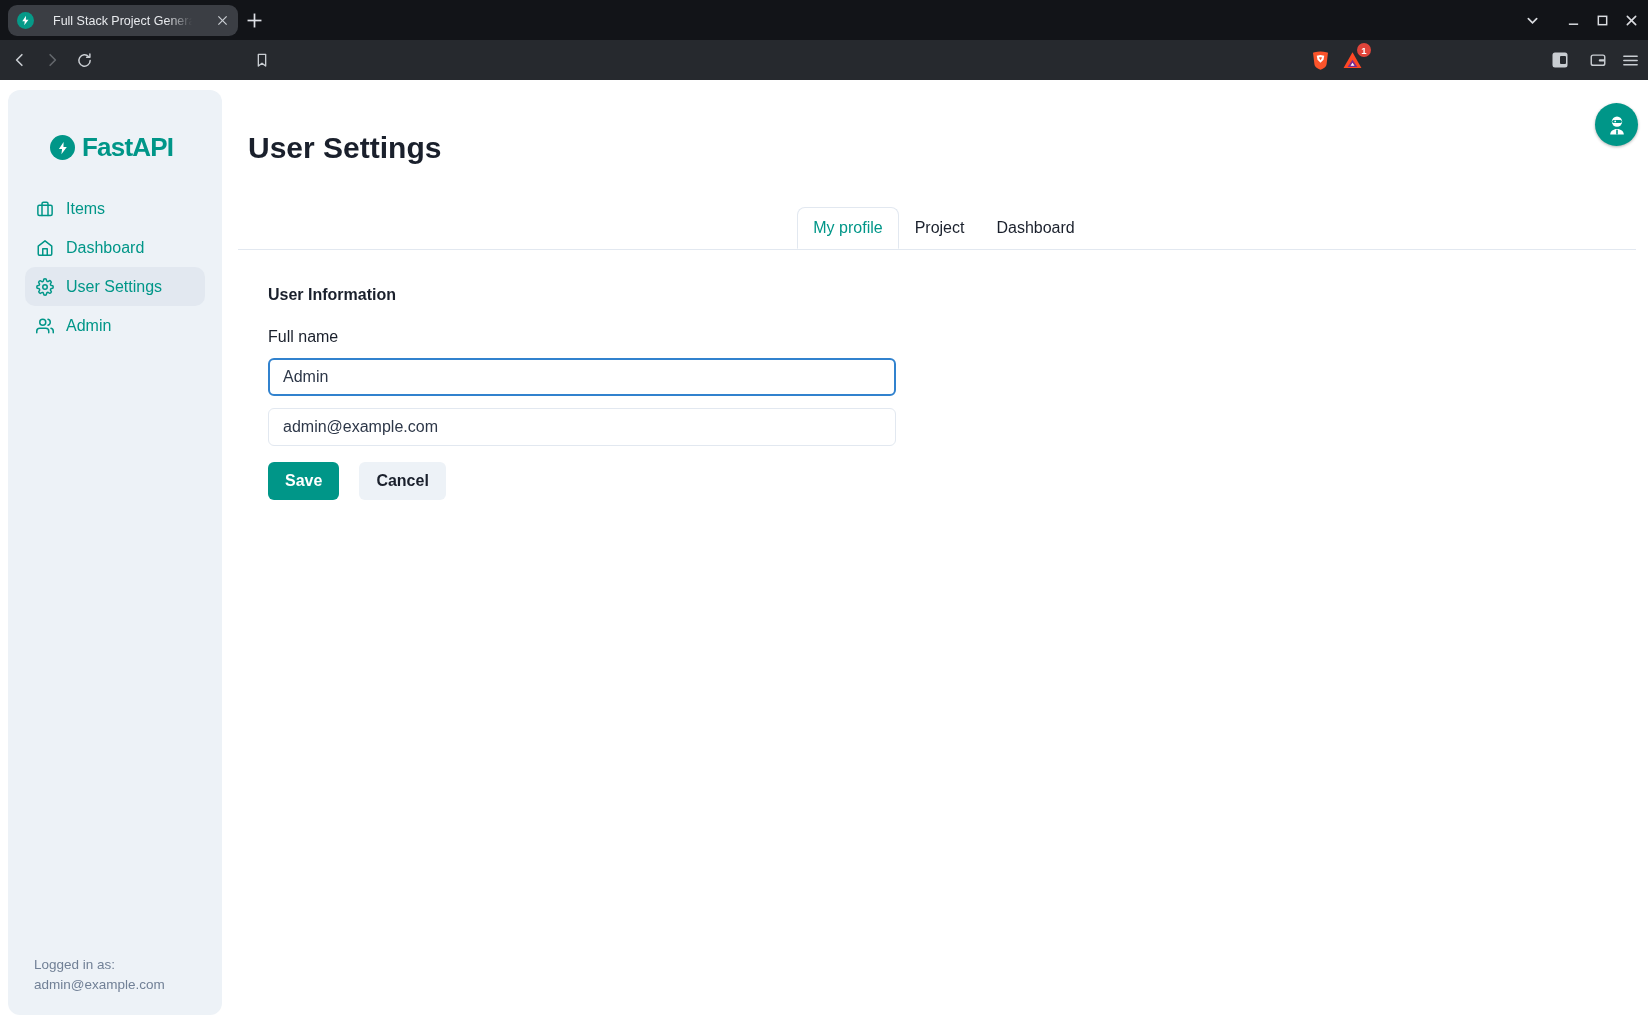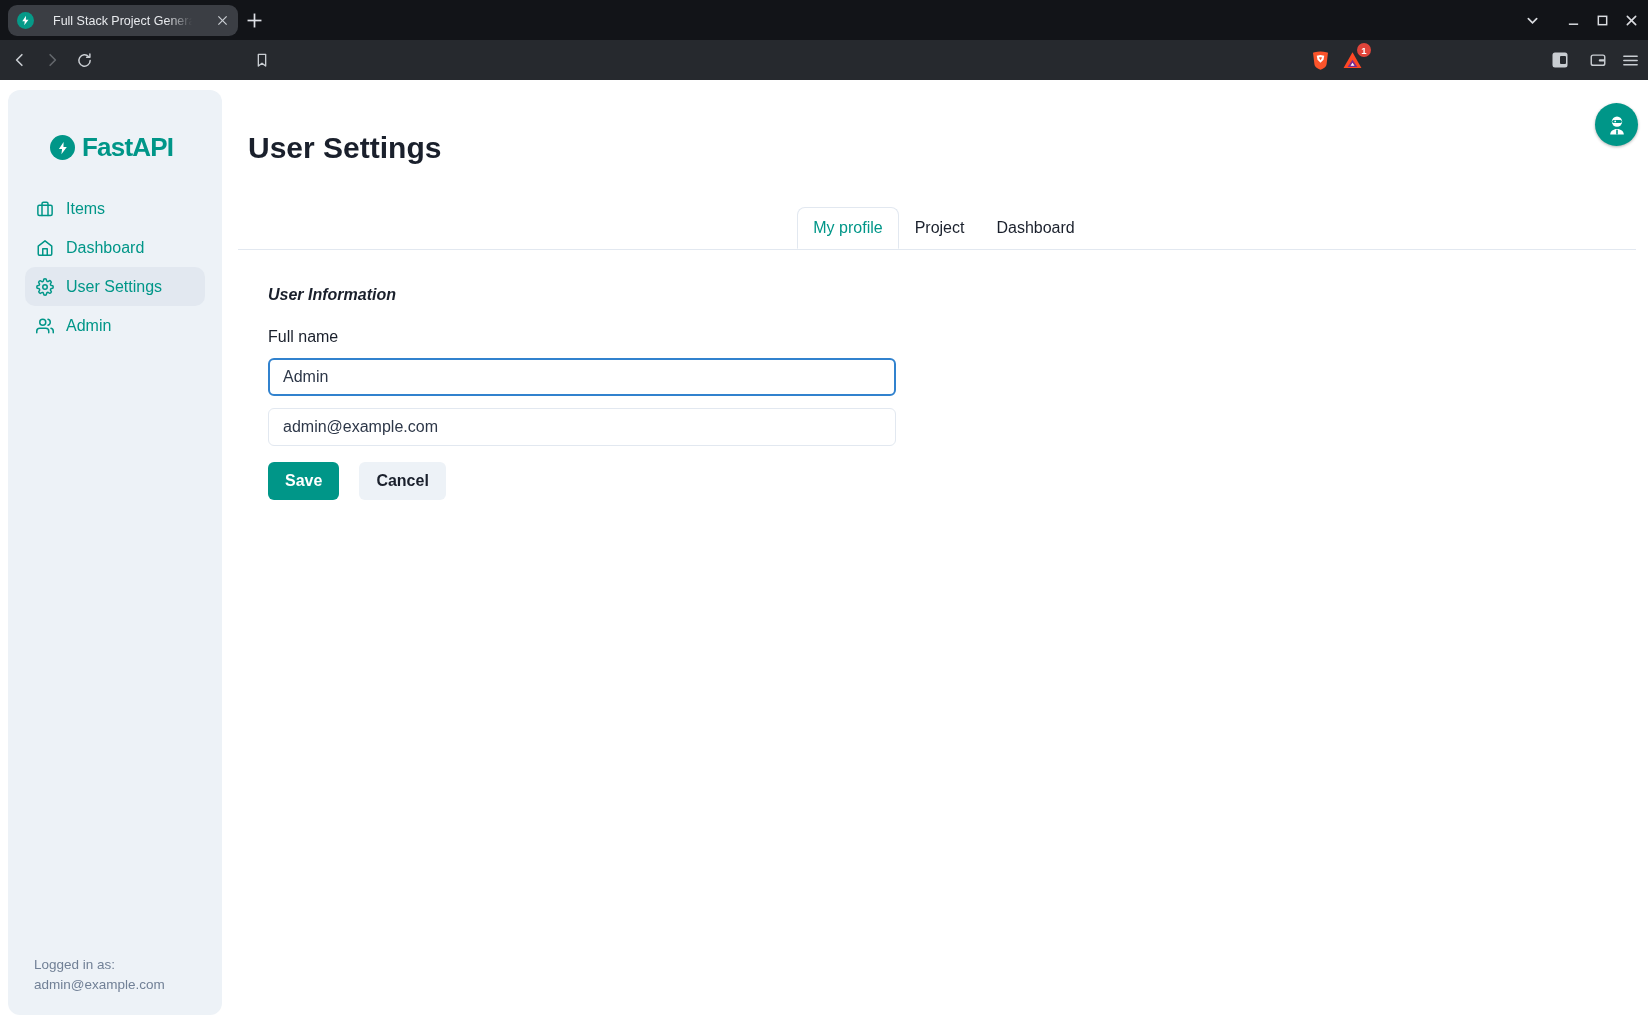--- a/index.html
+++ b/index.html
@@ -89,21 +89,21 @@
   .tab-item {
     height:42px; display:flex; align-items:center; padding:0 16px;
     font-size:16px; color:#1a202c; cursor:pointer; background:transparent;
   }
   .tab-item.active {
     margin-left:14px; margin-bottom:-1px; padding:0 15px;
     border:1px solid #e2e8f0; border-bottom:1px solid #fff;
     border-radius:8px 8px 0 0; color:#009688; background:#fff;
   }
   .form { margin:36px 0 0 30px; width:628px; }
-  .section-title { font-size:16px; font-weight:700; color:#1a202c;font-style:italic; }
+  .section-title { font-size:16px; font-weight:700; color:#1a202c; }
   .field-label { margin-top:24px; font-size:16px; color:#1a202c; }
   .text-input {
     display:block; margin-top:12px; width:628px; height:38px; border-radius:6px;
     border:1px solid #e2e8f0; font-size:16px; padding:0 14px; color:#2d3748;
     background:#fff; font-family:inherit; outline:none;
   }
   .text-input.focused { border:2px solid #3182ce; padding:0 13px; }
   .btn-row { margin-top:16px; display:flex; gap:20px; }
   .btn {
     height:38px; padding:0 17px; border-radius:6px; font-size:16px; font-weight:700;

